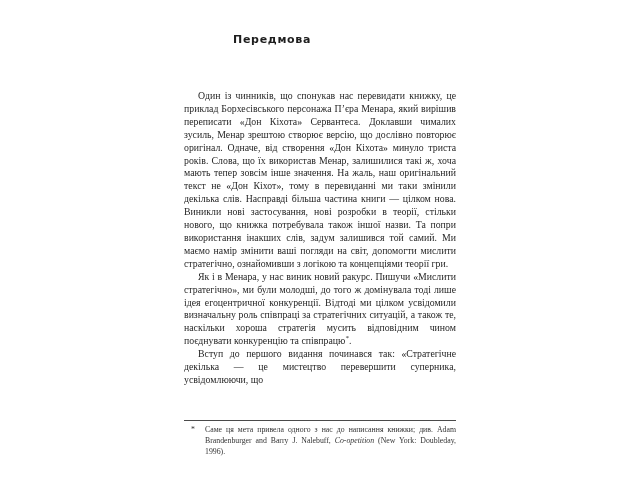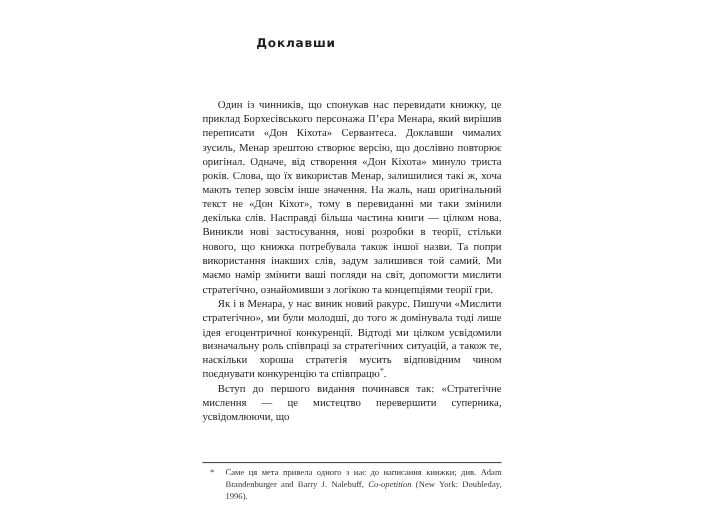--- a/index.html
+++ b/index.html
@@ -77,30 +77,30 @@
     position: absolute;
     left: 7px;
     top: 0;
   }
 </style>
 </head>
 <body>
 
 <div class="page">
 
-  <h1 class="chapter-title">Доклавши</h1>
+  <h1 class="chapter-title">Передмова</h1>
 
   <div class="body-text">
 
 
     <p class="para-indent">Один із чинників, що спонукав нас перевидати книжку, це приклад Борхесівського персонажа П’єра Менара, який вирішив переписати «Дон Кіхота» Сервантеса. Доклавши чималих зусиль, Менар зрештою створює версію, що дослівно повторює оригінал. Одначе, від створення «Дон Кіхота» минуло триста років. Слова, що їх використав Менар, залишилися такі ж, хоча мають тепер зовсім інше значення. На жаль, наш оригінальний текст не «Дон Кіхот», тому в перевиданні ми таки змінили декілька слів. Насправді більша частина книги — цілком нова. Виникли нові застосування, нові розробки в теорії, стільки нового, що книжка потребувала також іншої назви. Та попри використання інакших слів, задум залишився той самий. Ми маємо намір змінити ваші погляди на світ, допомогти мислити стратегічно, ознайомивши з логікою та концепціями теорії гри.</p>
 
     <p class="para-indent"><span>Як і в Менара, у нас виник новий ракурс. Пишучи «Мислити стратегічно», ми були молодші, до того ж домінувала тоді лише ідея егоцентричної конкуренції. Відтоді ми цілком усвідомили визначальну роль співпраці за стратегічних ситуацій, а також те, наскільки хороша стратегія мусить відповідним чином поєднувати конкуренцію та співпрацю</span><sup class="fn-mark">*</sup><span>.</span></p>
 
-    <p class="para-indent">Вступ до першого видання починався так: «Стратегічне мислення — це мистецтво перевершити суперника, усвідомлюючи, що</p>
+    <p class="para-indent">Вступ до першого видання починався так: «Стратегічне декілька — це мистецтво перевершити суперника, усвідомлюючи, що</p>
 
   </div>
 
   <div class="fn-rule"></div>
 
   <div class="footnote"><span class="fn-star">*</span><span>Саме ця мета привела одного з нас до написання книжки; див. Adam Brandenburger and Barry J. Nalebuff, </span><em>Co-opetition</em><span> (New York: Doubleday, 1996).</span></div>
 
 </div>
 
 </body></html>

